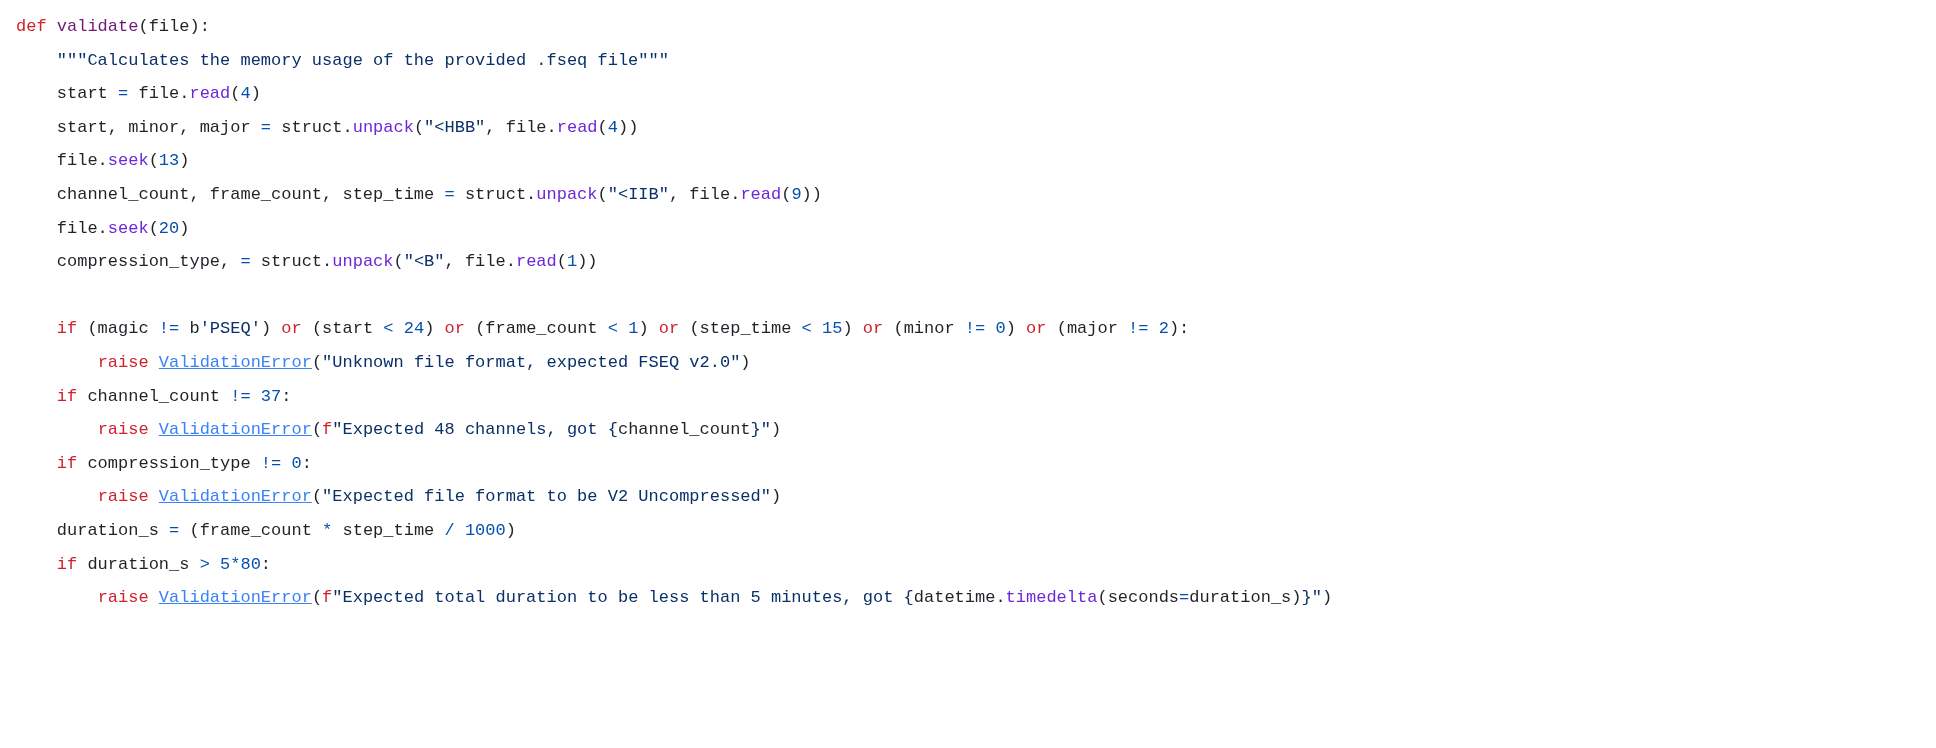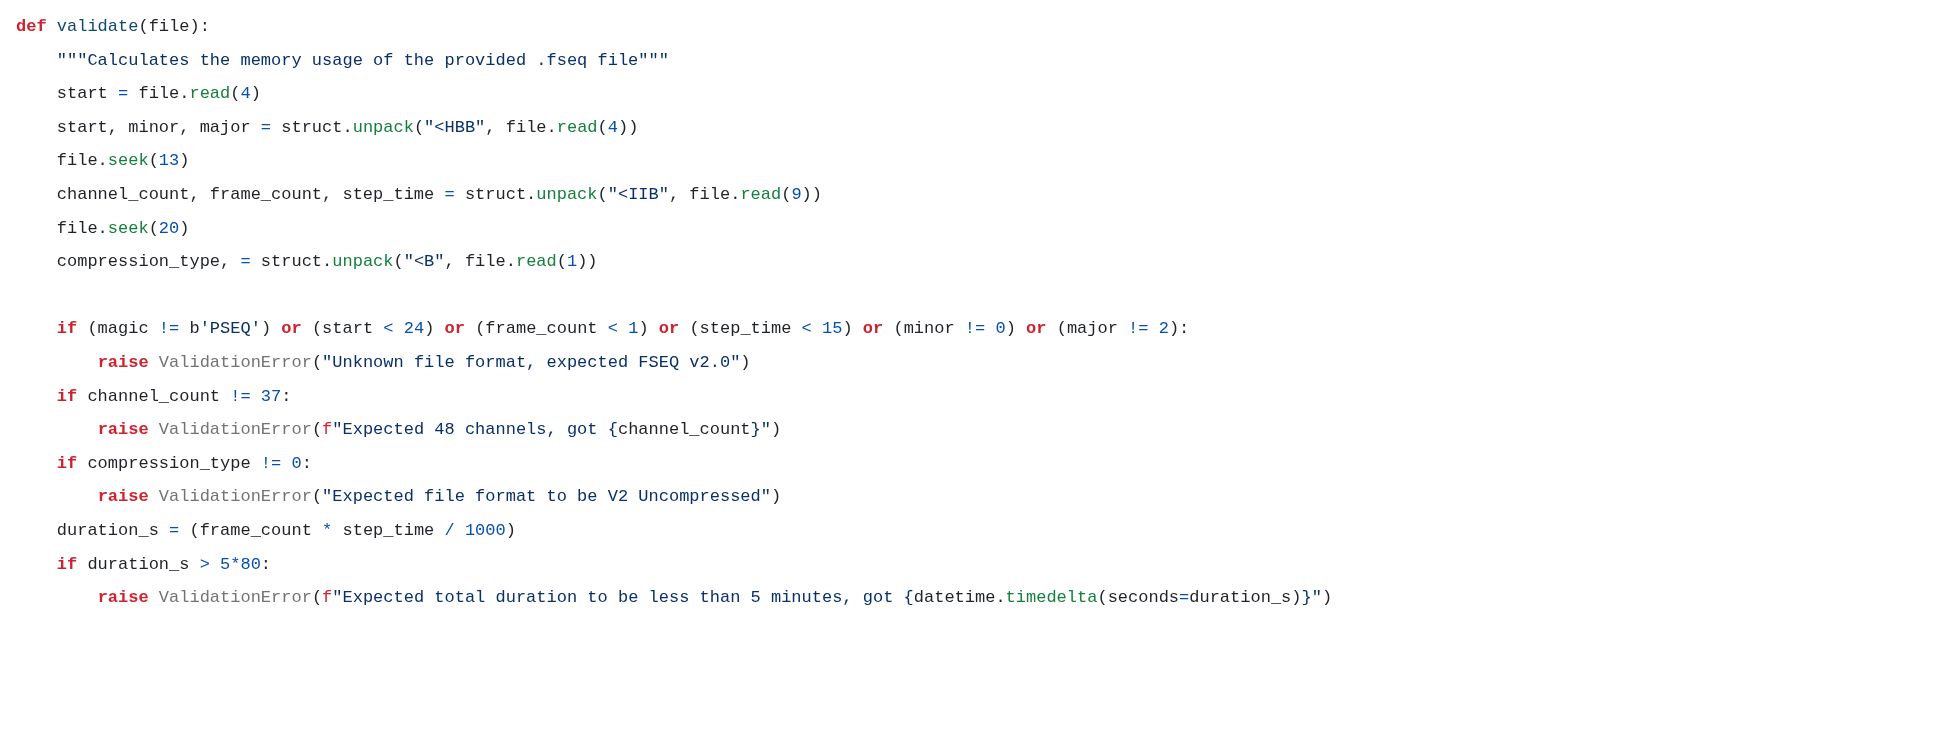--- a/index.html
+++ b/index.html
@@ -13,26 +13,26 @@
   pre.code {
     margin: 0;
     padding: 10px 16px;
     font-family: "SFMono-Regular", "Consolas", "Menlo", "Liberation Mono", monospace;
     font-size: 17px;
     line-height: 33.6px;
     color: #1f2328;
     white-space: pre;
     tab-size: 4;
   }
-  .kw   { color: #cf222e; font-weight: bold; }   
-  .fn   { color: #0c4a6e; }   
-  .call { color: #15803d; }   
+  .kw   { color: #cf222e; }   
+  .fn   { color: #701a75; }   
+  .call { color: #6d28d9; }   
   .str  { color: #0a3069; }   
   .num  { color: #0550ae; }   
-  .cls  { color: #737373; }   
+  .cls  { color: #3b82f6; text-decoration: underline; }   
   .op   { color: #0550ae; }   
   .var  { color: #1f2328; }   
   .fpre { color: #cf222e; }   
   .interp { color: #1f2328; }   
 </style>
 </head>
 <body>
 
 <pre class="code"><span class="kw">def</span> <span class="fn">validate</span><span class="var">(file):</span>
     <span class="str">"""Calculates the memory usage of the provided .fseq file"""</span>

